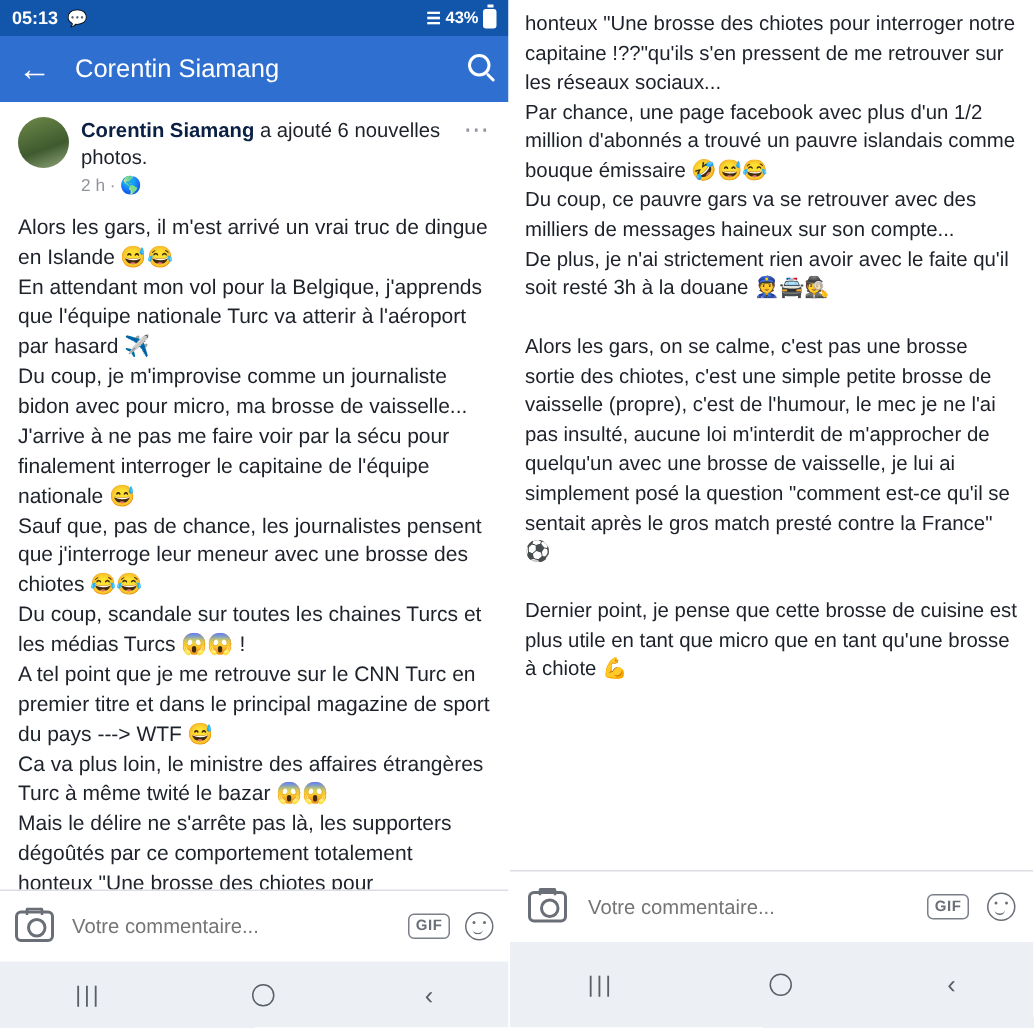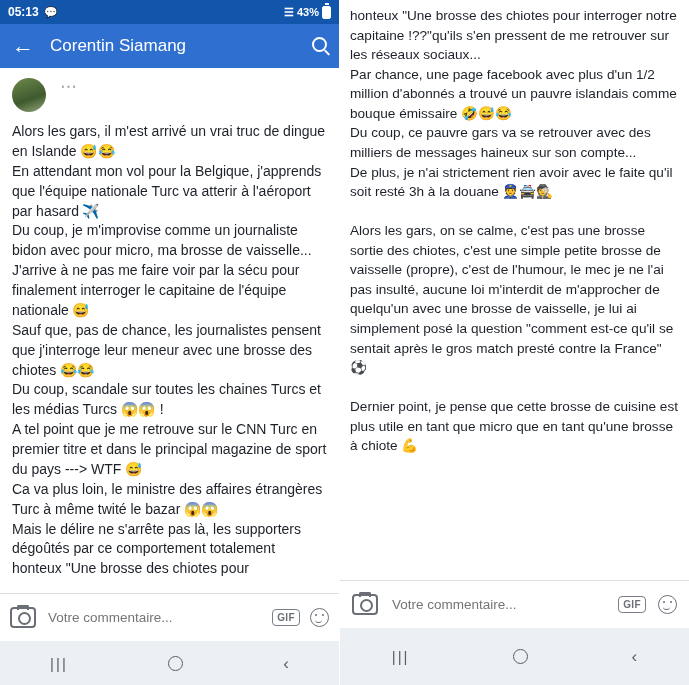--- a/index.html
+++ b/index.html
@@ -295,20 +295,24 @@
     </div>
 
     <div class="appbar">
       <span class="back">←</span>
       <span class="title">Corentin Siamang</span>
       <span class="search-ic"><span class="magnifier"></span></span>
     </div>
 
     <div class="post-head">
       <div class="avatar"></div>
+      <div class="post-head-txt">
+        <span class="uname">Corentin Siamang</span><span> a ajouté 6 nouvelles photos.</span>
+        <div class="meta"><span>2 h · </span><span>🌎</span></div>
+      </div>
       <div class="dots">⋯</div>
     </div>
 
     <div class="post-body">Alors les gars, il m'est arrivé un vrai truc de dingue en Islande 😅😂
 En attendant mon vol pour la Belgique, j'apprends que l'équipe nationale Turc va atterir à l'aéroport par hasard ✈️
 Du coup, je m'improvise comme un journaliste bidon avec pour micro, ma brosse de vaisselle...
 J'arrive à ne pas me faire voir par la sécu pour finalement interroger le capitaine de l'équipe nationale 😅
 Sauf que, pas de chance, les journalistes pensent que j'interroge leur meneur avec une brosse des chiotes 😂😂
 Du coup, scandale sur toutes les chaines Turcs et les médias Turcs 😱😱 !
 A tel point que je me retrouve sur le CNN Turc en premier titre et dans le principal magazine de sport du pays ---&gt; WTF 😅

